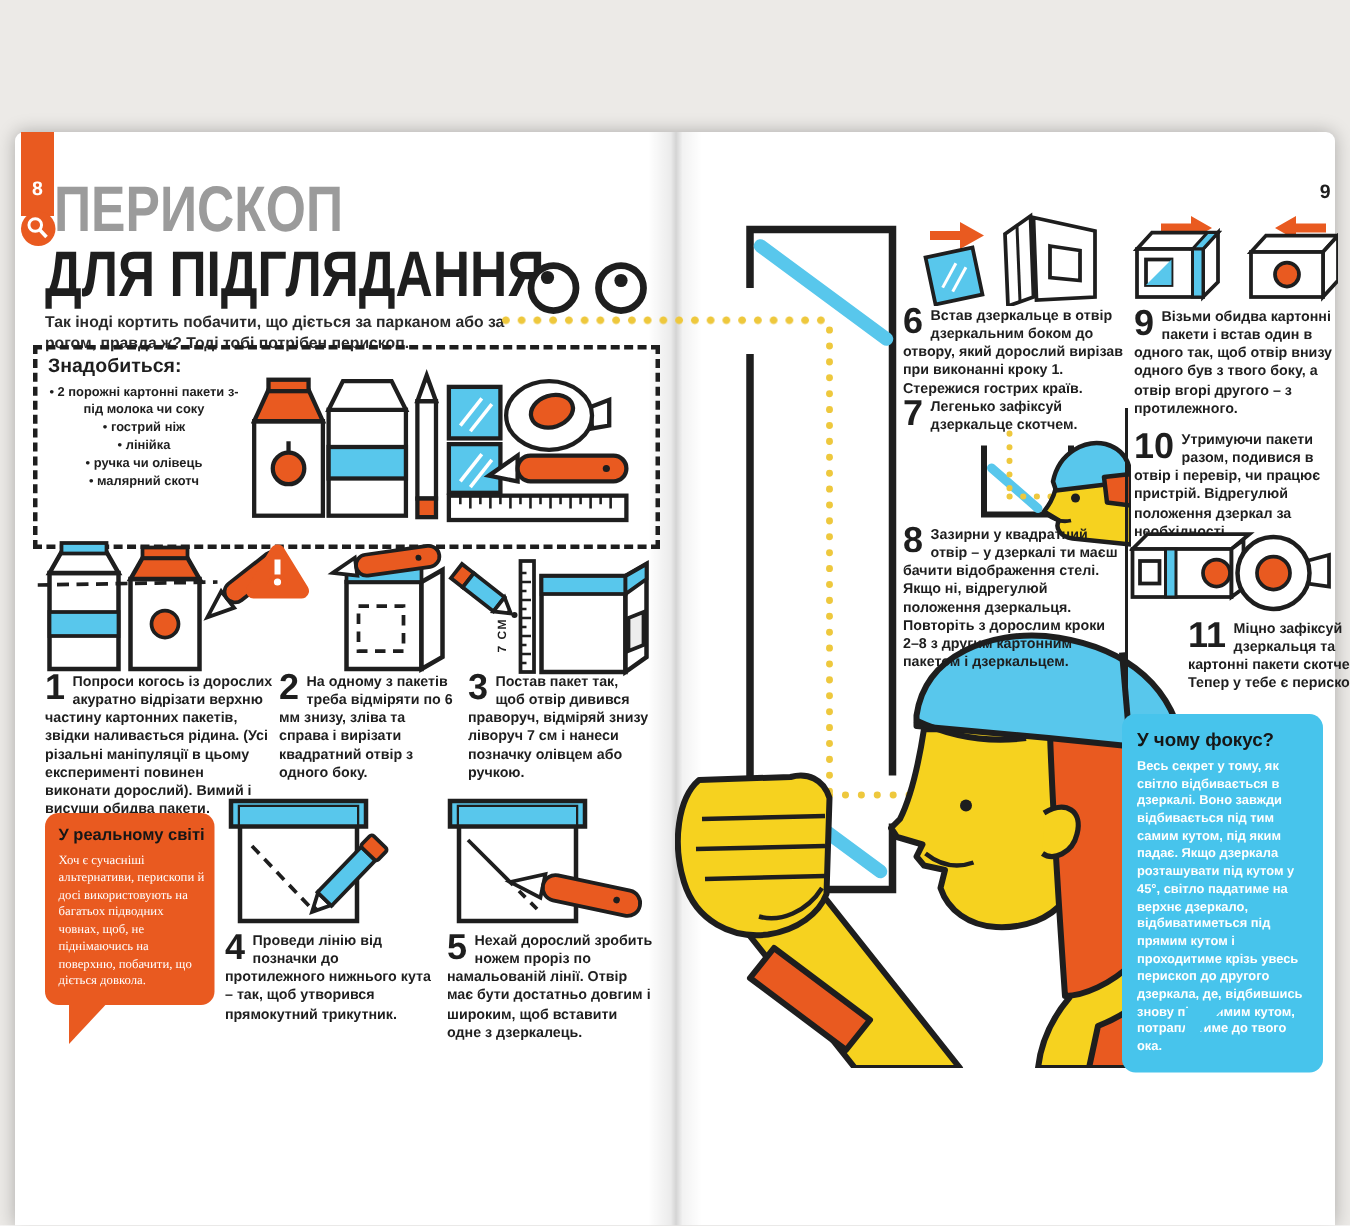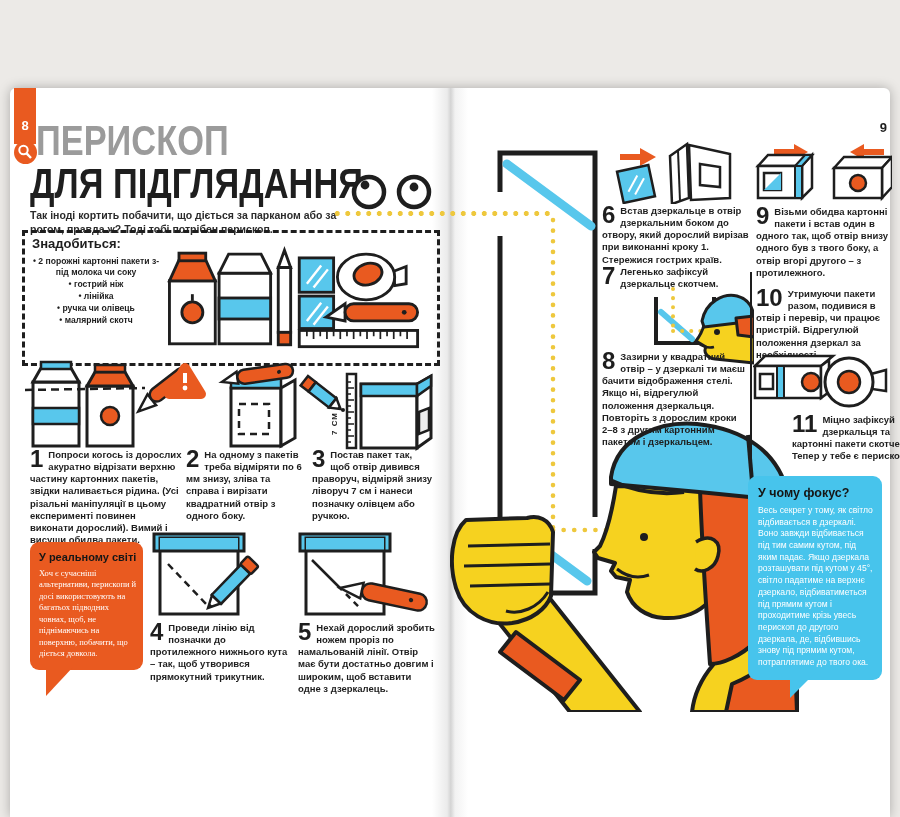--- a/index.html
+++ b/index.html
@@ -23,21 +23,21 @@
   .step .num{float:left;font-size:24px;font-weight:800;line-height:19px;margin-right:5px;}
   .step .txt{font-size:9.5px;font-weight:700;line-height:1.28;display:block;}
   .bubble{border-radius:9px;color:#fff;}
   .bubble h4{margin:0 0 5px 0;color:#161616;}
   .rw{left:30px;top:542px;width:113px;background:#E95A20;padding:9px 6px 10px 9px;box-sizing:border-box;}
   .rw h4{font-size:11px;font-weight:800;}
   .rw .bt{font-size:8.5px;font-weight:400;line-height:1.35;font-family:Liberation Serif, serif;}
   .rw-tail{left:46px;top:666px;width:0;height:0;border-top:30px solid #E95A20;border-right:28px solid transparent;}
   .focus{left:748px;top:476px;width:134px;background:#47C4EC;padding:10px 9px 11px 10px;box-sizing:border-box;}
   .focus h4{font-size:12.5px;font-weight:800;}
-  .focus .bt{font-size:8.6px;font-weight:400;line-height:1.36;}
+  .focus .bt{font-size:8.6px;font-weight:700;line-height:1.36;}
   .focus-tail{left:790px;top:672px;width:0;height:0;border-top:26px solid #47C4EC;border-right:26px solid transparent;}
   .sevencm{left:330px;top:412px;writing-mode:vertical-rl;transform:rotate(180deg);font-size:8px;font-weight:800;color:#1E1E1E;letter-spacing:1px;}
   .divider{left:750px;top:272px;width:2px;height:192px;background:#1E1E1E;}
   svg{display:block;}
 </style>
 </head>
 <body>
 
 <div class="book"></div>
 <div class="binding abs"></div>

